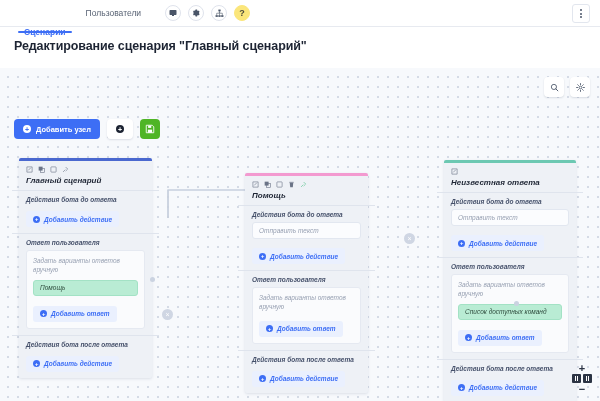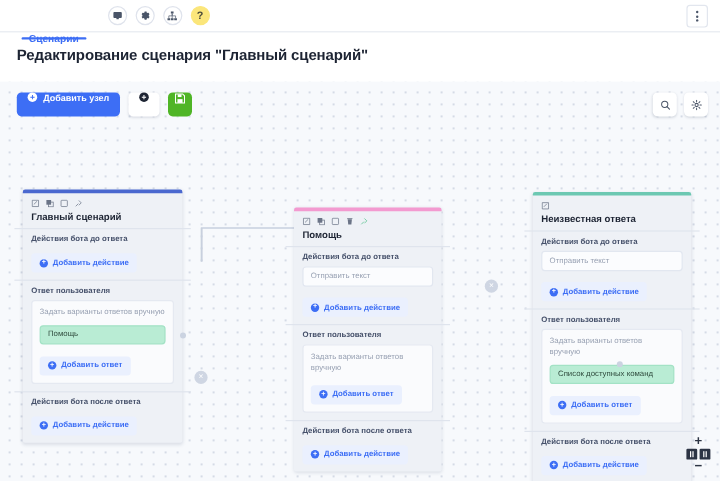--- a/index.html
+++ b/index.html
@@ -78,26 +78,27 @@
   }
 
   
   .toolbar {
     position: absolute;
     left: 14px; top: 9px;
     display: flex; align-items: center; gap: 7px;
     z-index: 30;
   }
   .btn {
-    display: flex; gap: 5px;
+    display: flex; align-items: center; gap: 5px;
     height: 20px; padding: 0 9px;
     border-radius: 4px;
     font-size: 7.5px; font-weight: bold;
     cursor: pointer; white-space: nowrap;
     border: none;
+    margin-top: 42px;
   }
   .btn-primary { background: #3d6ef5; color: #fff; }
   .btn-white { background: #fff; color: #2c3444; box-shadow: 0 1px 2px rgba(30,40,70,.12); }
   .btn-green {
     background: #4fb526; color:#fff;
     width: 20px; height: 20px; padding: 0;
     justify-content: center; border-radius: 4px;
   }
   .plus-ic {
     width: 8px; height: 8px; border-radius: 50%;
@@ -134,20 +135,21 @@
   }
   .zoom-sq i { display:block; width:1px; height:5px; background:#fff; margin:0 0.5px; }
 
   
   .node {
     position: absolute;
     background: #eef1f6;
     border-radius: 2px;
     box-shadow: 0 1px 3px rgba(40,55,90,.13);
     z-index: 10;
+    font-style: italic;
   }
   .node-accent { height: 3px; border-radius: 2px 2px 0 0; }
   .node-head { padding: 5px 7px 5px 7px; }
   .node-icons { display: flex; gap: 5px; margin-bottom: 3px; color: #6b7487; }
   .node-title { font-size: 8px; font-weight: bold; color: #1d2433; }
 
   .sect { padding: 0 7px; }
   .sect-label { font-size: 6.5px; color: #45506a; font-weight: bold; padding: 5px 0 4px 0; }
   .sect-sep { height: 1px; background: #dfe4ed; margin: 0 -7px; }
 
@@ -203,20 +205,21 @@
   }
 </style>
 </head>
 <body>
 
 <div id="app">
 
   <div class="topbar">
     <div class="nav-tabs">
       <div class="nav-tab active">Сценарии</div>
+      <div class="nav-tab">Пользователи</div>
     </div>
     <div class="nav-icons">
       <div class="icon-circle">
         <svg width="8" height="8" viewBox="0 0 16 16">
             <rect x="1" y="2" width="14" height="10" rx="1.5" fill="#4a5568"></rect>
             <rect x="6" y="12" width="4" height="2" fill="#4a5568"></rect>
           </svg>
       </div>
       <div class="icon-circle">
         <svg width="8" height="8" viewBox="0 0 16 16">

